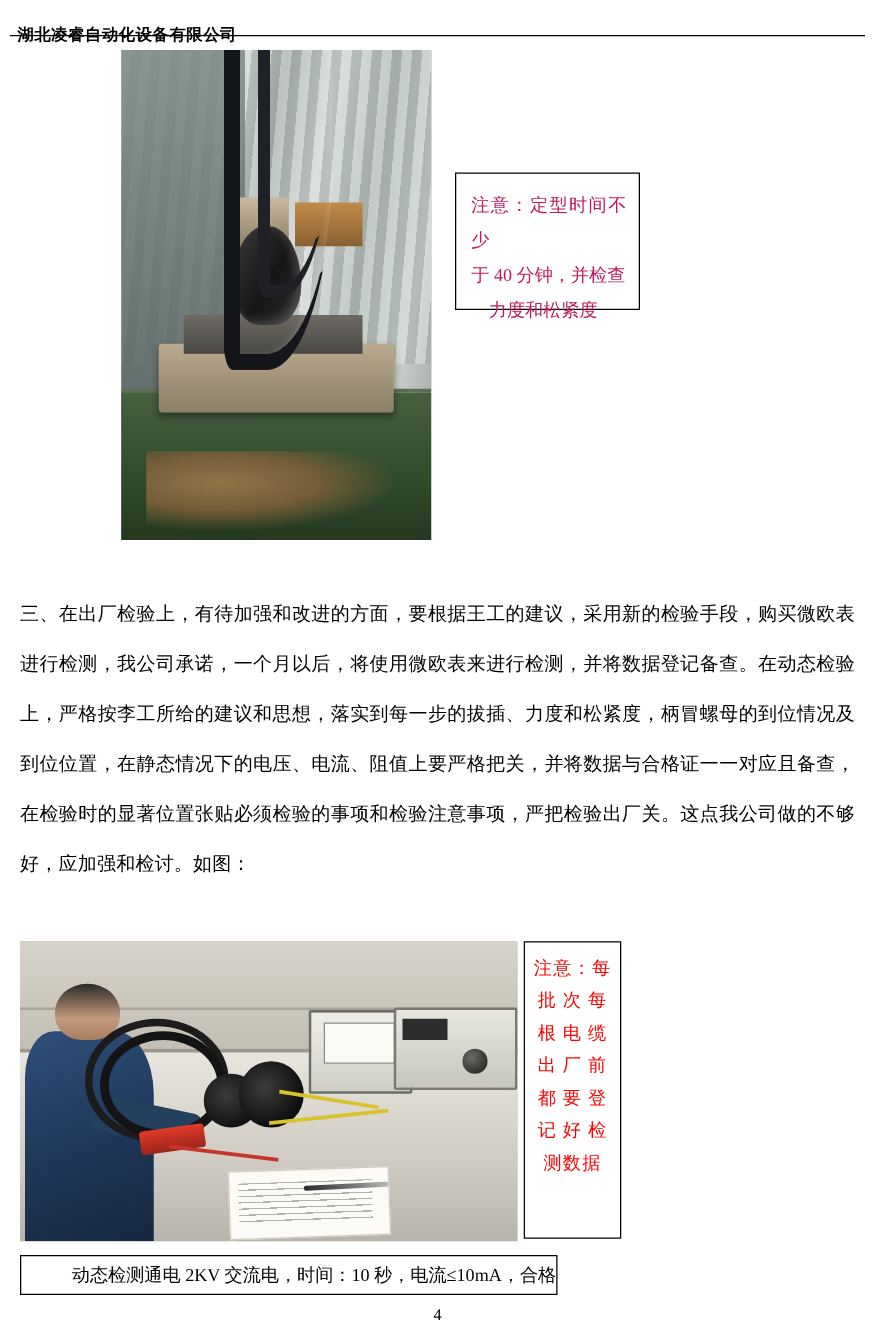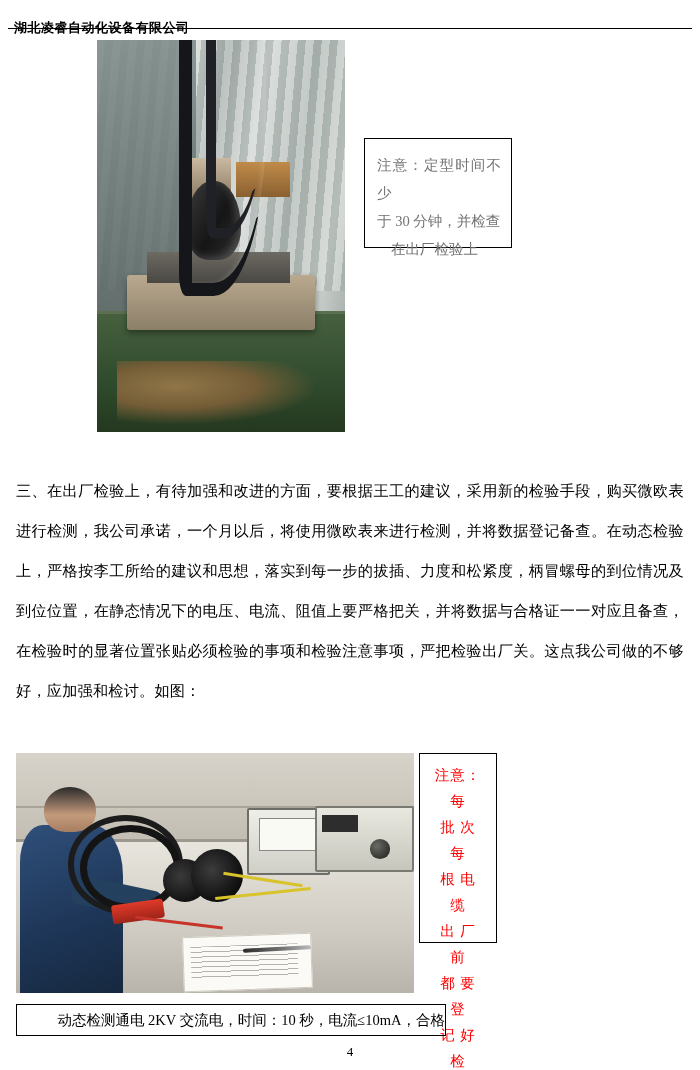--- a/index.html
+++ b/index.html
@@ -135,21 +135,21 @@
   
   .note1 {
     position: absolute;
     left: 364px;
     top: 138px;
     width: 148px;
     height: 110px;
     border: 1px solid #000;
     box-sizing: border-box;
     padding: 12px 10px 0 12px;
-    color: #737373;
+    color: #be185d;
     font-family: "Liberation Serif", serif;
     font-size: 14.5px;
     line-height: 28px;
     text-align: justify;
   }
   .note1 .l2 { display: block; }
   .note1 .l3 { display: block; padding-left: 14px; }
 
   
   .para {
@@ -293,28 +293,28 @@
     transform: rotate(-3deg);
     border-radius: 2px;
   }
 
   
   .note2 {
     position: absolute;
     left: 419px;
     top: 753px;
     width: 78px;
-    height: 190px;
+    height: 238px;
     border: 1px solid #000;
     box-sizing: border-box;
     color: #ff0000;
     font-family: "Liberation Serif", serif;
     font-size: 14.5px;
     line-height: 26px;
-    padding: 8px 14px;
+    padding: 8px 4px;
     text-align: center;
   }
   .note2 .nline { display: block; letter-spacing: 1px; }
 
   
   .caption {
     position: absolute;
     left: 16px;
     top: 1004px;
     width: 430px;
@@ -359,22 +359,22 @@
     <div class="ph1-plate"></div>
     <div class="ph1-copper2"></div>
     <div class="ph1-copper"></div>
     <div class="ph1-gunbody"></div>
     <div class="ph1-cable"></div>
     <div class="ph1-cable2"></div>
   </div>
 
   <div class="note1">
     <span class="l1">注意：定型时间不少</span>
-    <span class="l2">于 30 分钟，并检查</span>
-    <span class="l3">在出厂检验上</span>
+    <span class="l2">于 40 分钟，并检查</span>
+    <span class="l3">力度和松紧度</span>
   </div>
 
   <div class="para">三、在出厂检验上，有待加强和改进的方面，要根据王工的建议，采用新的检验手段，购买微欧表进行检测，我公司承诺，一个月以后，将使用微欧表来进行检测，并将数据登记备查。在动态检验上，严格按李工所给的建议和思想，落实到每一步的拔插、力度和松紧度，柄冒螺母的到位情况及到位位置，在静态情况下的电压、电流、阻值上要严格把关，并将数据与合格证一一对应且备查，在检验时的显著位置张贴必须检验的事项和检验注意事项，严把检验出厂关。这点我公司做的不够好，应加强和检讨。如图：</div>
 
   <div class="photo2">
     <div class="ph2-wall"></div>
     <div class="ph2-wallsplit"></div>
     <div class="ph2-table"></div>
     <div class="ph2-tableedge"></div>
     <div class="ph2-worker-body"></div>

